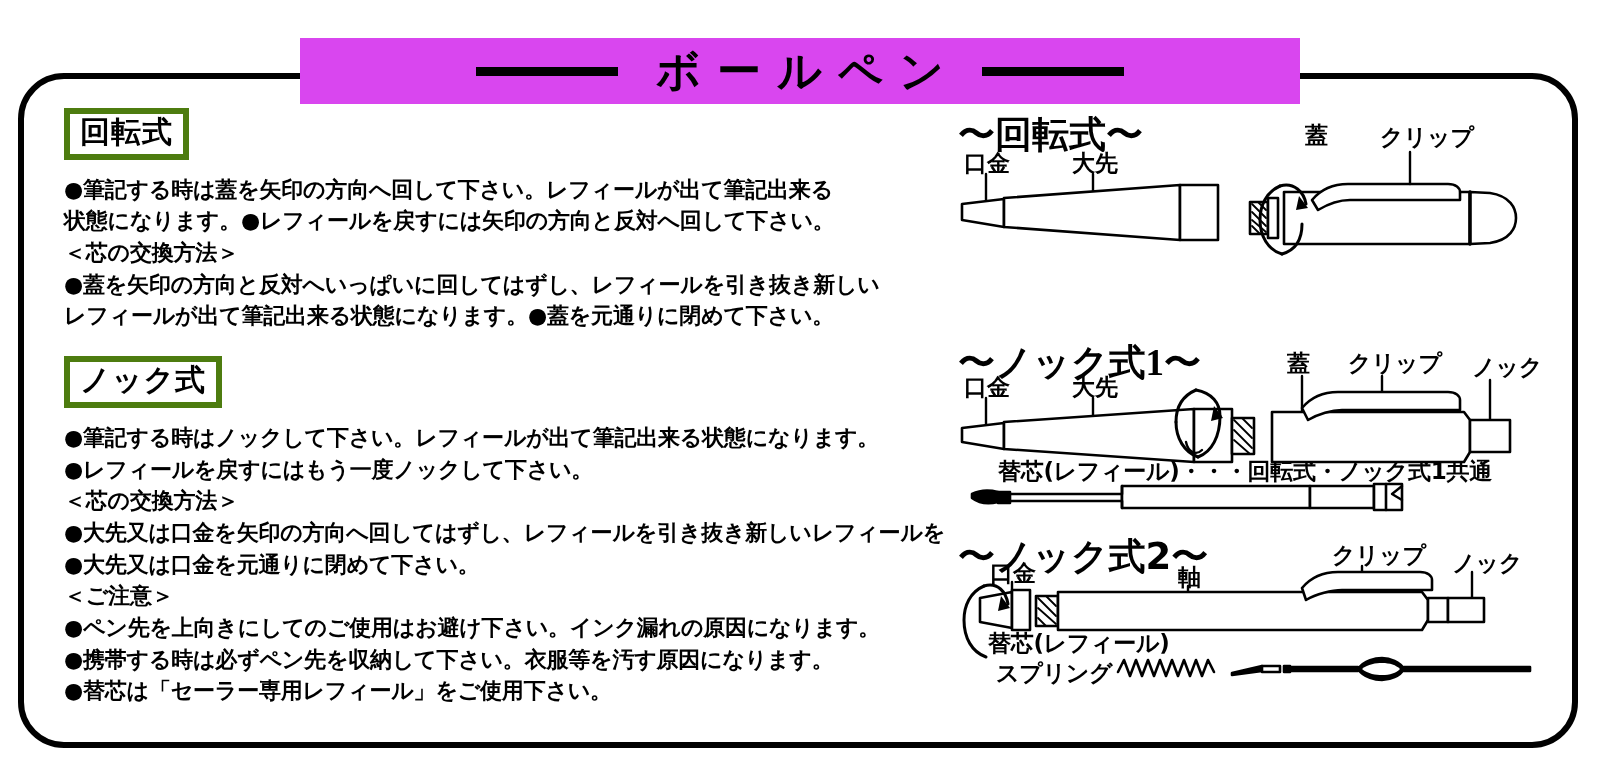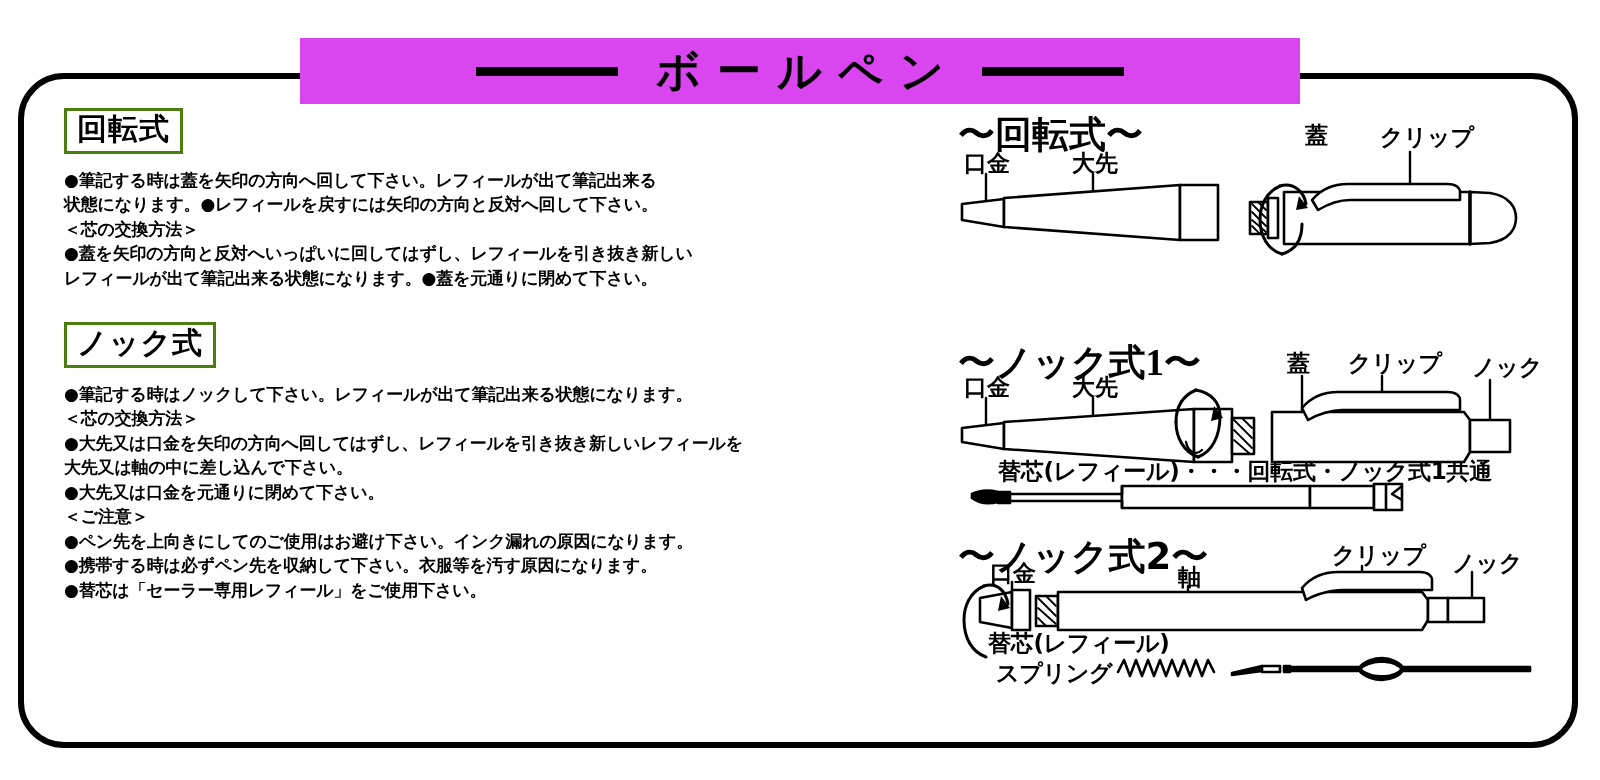--- a/index.html
+++ b/index.html
@@ -70,33 +70,33 @@
   
   .left-col {
     position: absolute;
     left: 64px;
     top: 108px;
     width: 880px;
   }
 
   .section-tag {
     display: inline-block;
-    border: 3px solid #4d7c0f;
+    border: 6px solid #4d7c0f;
     padding: 1px 10px 4px 10px;
     font-size: 30px;
     font-weight: 700;
     letter-spacing: 1px;
     line-height: 1.16;
     margin-bottom: 14px;
     white-space: nowrap;
   }
-  .section-tag.second { margin-top: 32px; }
+  .section-tag.second { margin-top: 24px; }
 
   .body-line {
-    font-size: 17px;
+    font-size: 22px;
     font-weight: 600;
     line-height: 1.44;
     letter-spacing: -0.2px;
     white-space: nowrap;
   }
 
   
   .right-col {
     position: absolute;
     left: 950px;
@@ -154,23 +154,23 @@
       <div class="body-line">●筆記する時は蓋を矢印の方向へ回して下さい。レフィールが出て筆記出来る</div>
       <div class="body-line">状態になります。●レフィールを戻すには矢印の方向と反対へ回して下さい。</div>
       <div class="body-line">＜芯の交換方法＞</div>
       <div class="body-line">●蓋を矢印の方向と反対へいっぱいに回してはずし、レフィールを引き抜き新しい</div>
       <div class="body-line">レフィールが出て筆記出来る状態になります。●蓋を元通りに閉めて下さい。</div>
     </div>
 
     <div>
       <div class="section-tag second">ノック式</div>
       <div class="body-line">●筆記する時はノックして下さい。レフィールが出て筆記出来る状態になります。</div>
+      <div class="body-line">●レフィールを戻すにはもう一度ノックして下さい。</div>
       <div class="body-line">＜芯の交換方法＞</div>
       <div class="body-line">●大先又は口金を矢印の方向へ回してはずし、レフィールを引き抜き新しいレフィールを</div>
-      <div class="body-line">大先又は軸の中に差し込んで下さい。</div>
       <div class="body-line">●大先又は口金を元通りに閉めて下さい。</div>
       <div class="body-line">＜ご注意＞</div>
       <div class="body-line">●ペン先を上向きにしてのご使用はお避け下さい。インク漏れの原因になります。</div>
       <div class="body-line">●携帯する時は必ずペン先を収納して下さい。衣服等を汚す原因になります。</div>
       <div class="body-line">●替芯は「セーラー専用レフィール」をご使用下さい。</div>
     </div>
   </div>
 
   <div class="right-col">
 

